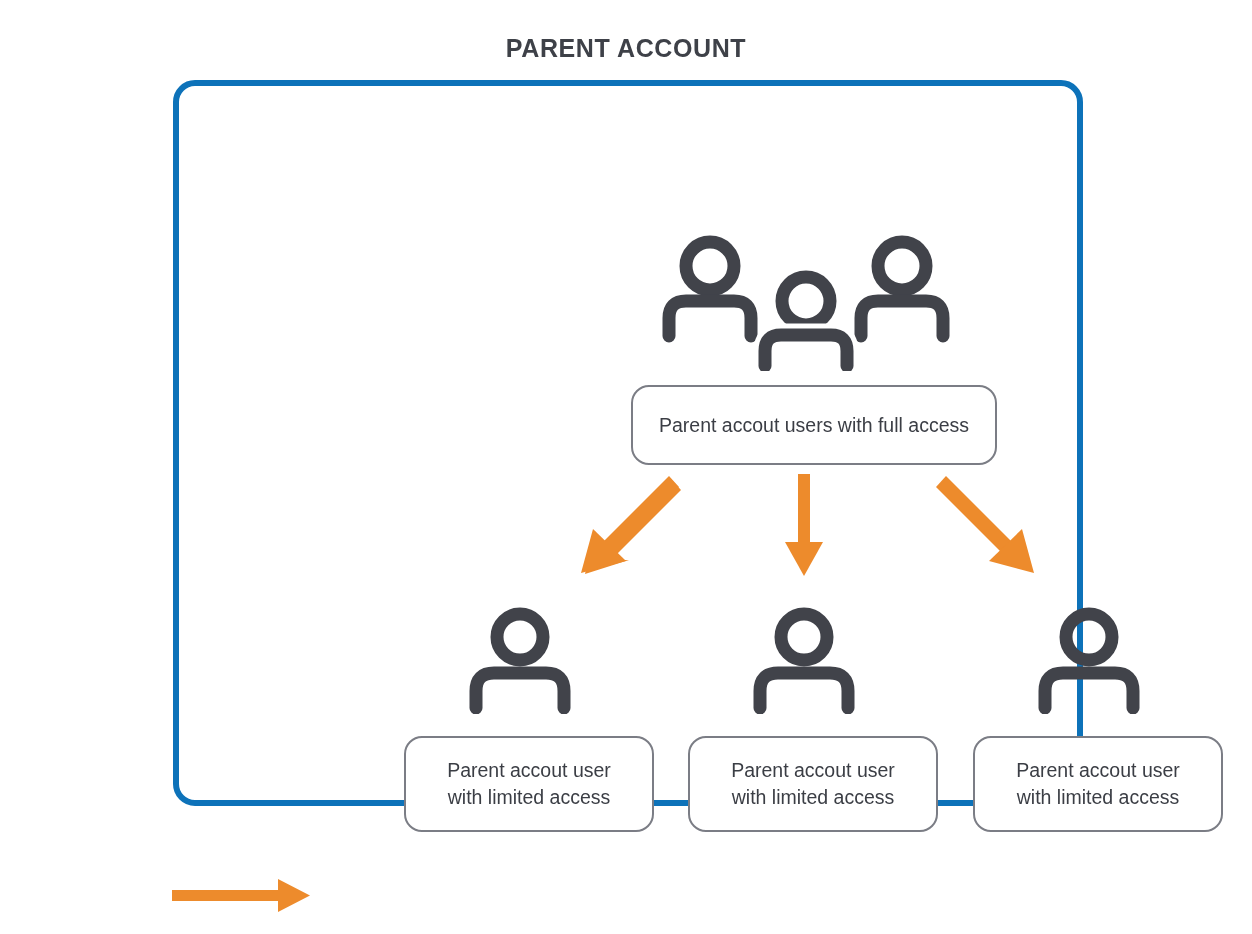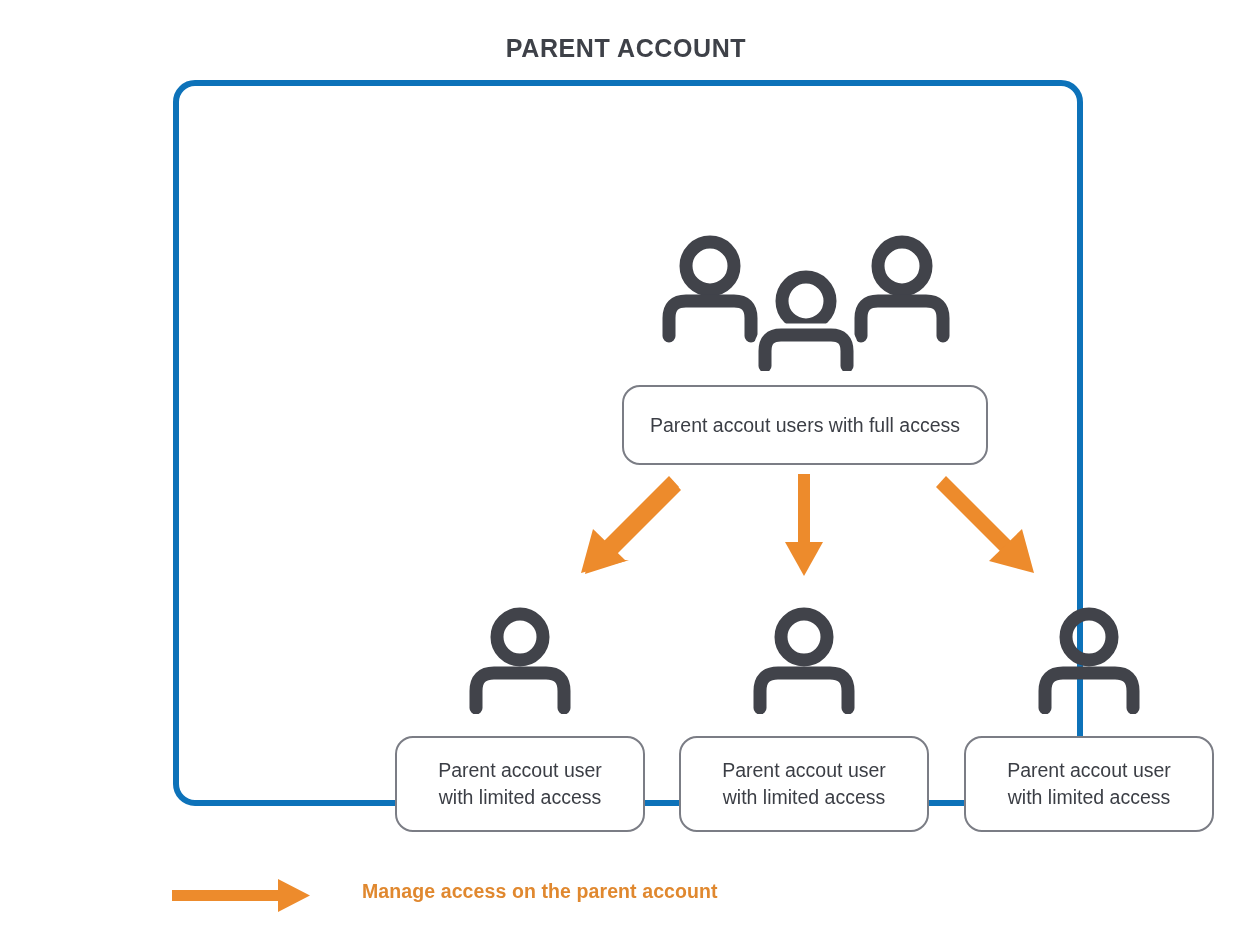--- a/index.html
+++ b/index.html
@@ -55,20 +55,21 @@
     border-radius: 18px;
     background: #ffffff;
     display: flex;
     align-items: center;
     justify-content: center;
     text-align: center;
     color: #3b3e45;
     font-size: 19.5px;
     line-height: 27px;
     padding: 0 10px;
+    margin-left: 9px;
   }
   #box-full-access {
     left: 443px;
     top: 299px;
     width: 366px;
     height: 80px;
   }
   .box-limited {
     width: 250px;
     height: 96px;
@@ -223,16 +224,15 @@
       </span>
     </div>
 
   </div>
 
   <div id="legend">
     <svg id="legend-arrow" class="legend-arrow-svg" viewBox="0 0 140 34">
       <rect x="0" y="12" width="112" height="11" fill="#ed8b2c"></rect>
       <path d="M 106 1 L 138 17.5 L 106 34 Z" fill="#ed8b2c"></path>
     </svg>
-    <div id="legend-label">Manage access on the parent account</div>
   </div>
 
 </div>
 
 </body></html>

